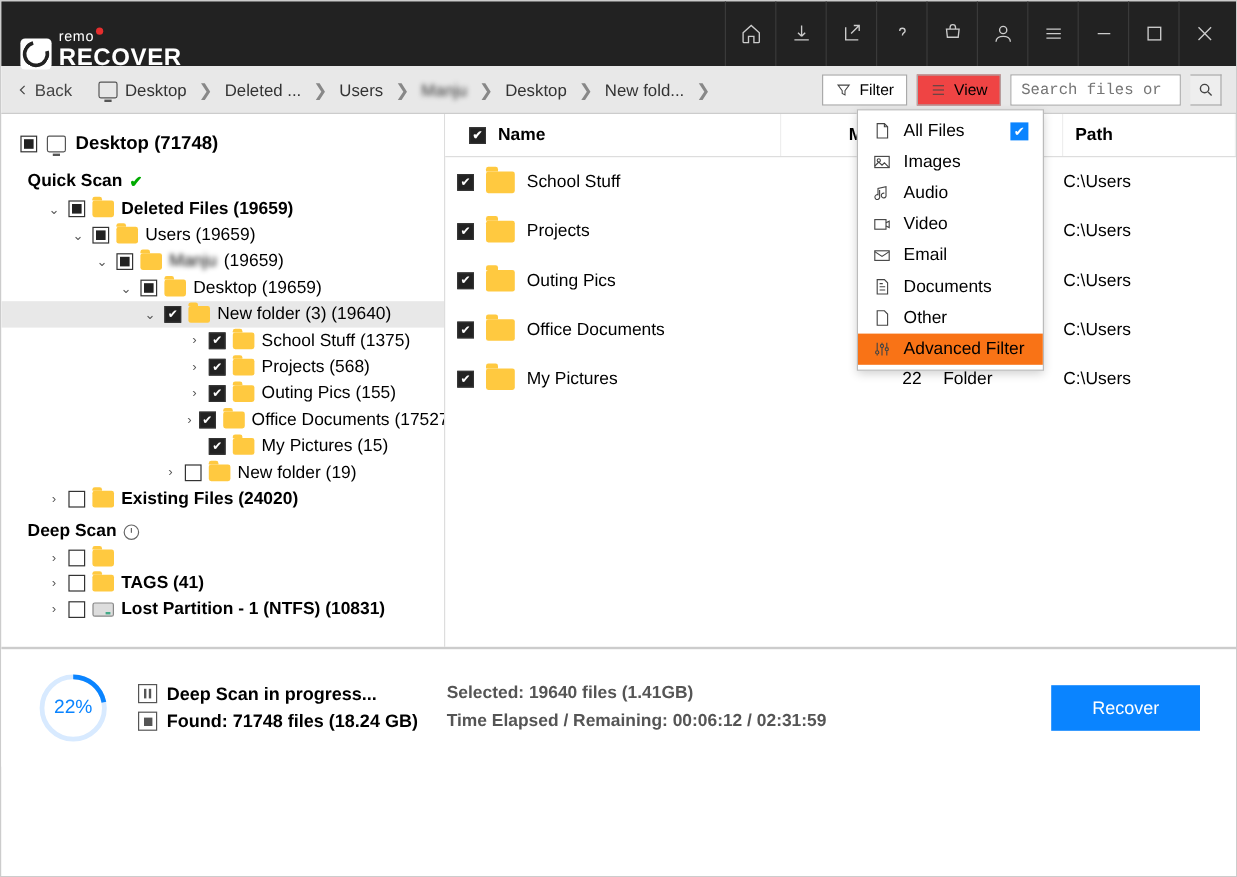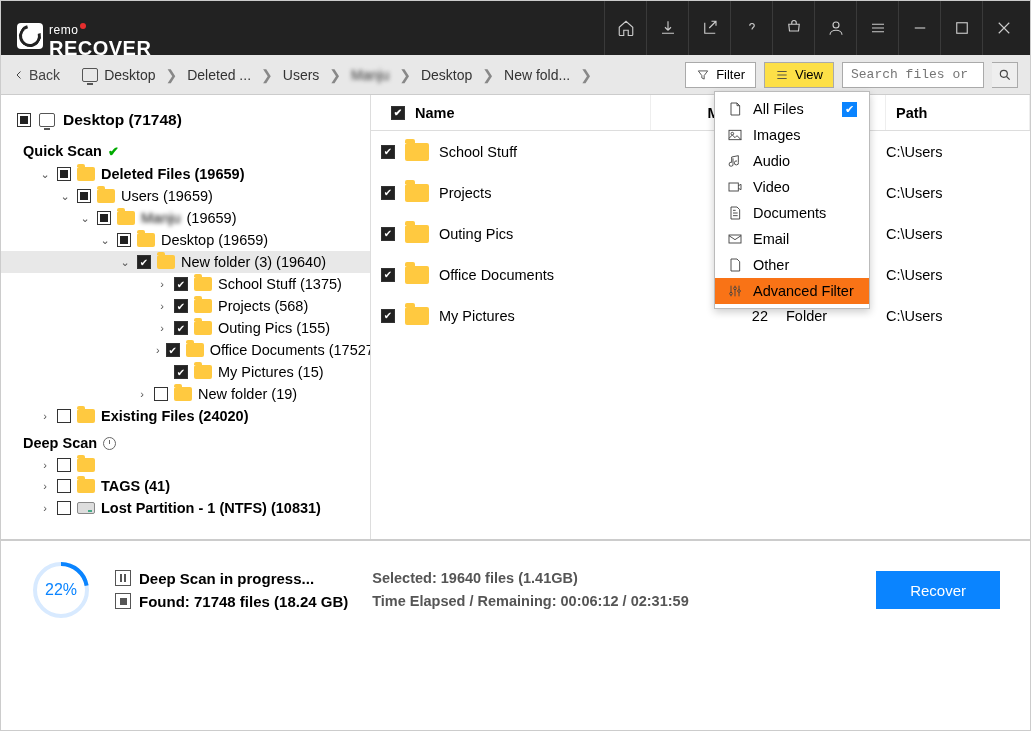--- a/index.html
+++ b/index.html
@@ -1,20 +1,20 @@
 <!DOCTYPE html>
 <html><head>
 <meta charset="utf-8">
 <style>
 * { box-sizing: border-box; margin: 0; padding: 0; font-family: "Segoe UI", Arial, sans-serif; }
 body { width: 1031px; height: 731px; background: #fff; overflow: hidden; border: 1px solid #ccc; }
 
 
 .titlebar { height: 54px; background: #222; display: flex; align-items: center; padding: 0 6px; }
-.logo { display: flex; align-items: flex-start; gap: 6px; color: #fff; font-size: 20px; font-weight: 300; letter-spacing: 0.5px; margin-left: 10px; margin-top: 24px; }
+.logo { display: flex; align-items: flex-end; gap: 6px; color: #fff; font-size: 20px; font-weight: 300; letter-spacing: 0.5px; margin-left: 10px; margin-top: 24px; }
 .logo .bold { font-weight: 700; }
 .logo-icon { width: 26px; height: 26px; background: #fff; border-radius: 4px; position: relative; display:flex; align-items:center; justify-content:center;}
 .logo-icon::before { content:""; width:16px; height:16px; border:3px solid #222; border-radius:50%; border-top-color:transparent; transform:rotate(30deg);}
 .logo-dot{ width:6px;height:6px;background:#e62e2e;border-radius:50%;margin:0 2px 10px 2px;}
 .titlebar-spacer { flex: 1; }
 .titlebar-btn { width: 42px; height: 54px; display: flex; align-items: center; justify-content: center; color: #ccc; border-left: 1px solid #3a3a3a; cursor: pointer; }
 .titlebar-btn svg { width: 18px; height: 18px; stroke: #ccc; fill: none; stroke-width: 1.5; }
 
 
 .toolbar { height: 40px; background: #e8e8e8; border-bottom: 1px solid #ccc; display: flex; align-items: center; padding: 0 12px; gap: 6px; font-size: 14px; }
@@ -180,21 +180,21 @@
   <span class="crumb">New fold...</span>
   <span class="crumb-sep">❯</span>
 
   <div class="toolbar-right">
     <div class="tbtn">
       <svg viewBox="0 0 24 24">
           <path d="M4 5h16l-6 8v6l-4-2v-4z"></path>
         </svg>
       <span>Filter</span>
     </div>
-    <div class="tbtn" style="background:#fde047">
+    <div class="tbtn" style="background:#ef4444">
       <svg viewBox="0 0 24 24">
           <path d="M4 6h16M4 12h16M4 18h16"></path>
         </svg>
       <span>View</span>
     </div>
     <div class="search-box">
       <input placeholder="Search files or folders" style="">
     </div>
     <div class="search-btn">
         <svg viewBox="0 0 24 24">
@@ -414,34 +414,34 @@
             <svg viewBox="0 0 24 24">
               <rect x="3" y="6" width="14" height="12"></rect>
               <path d="M17 10l4-2v8l-4-2"></path>
             </svg>
           </span>
           <span>Video</span>
         </div>
       <div class="fitem">
           <span class="fitem-icon">
             <svg viewBox="0 0 24 24">
+              <rect x="3" y="6" width="18" height="12"></rect>
+              <path d="M3 7l9 6 9-6"></path>
+            </svg>
+          </span>
+          <span>Email</span>
+        </div>
+      <div class="fitem">
+          <span class="fitem-icon">
+            <svg viewBox="0 0 24 24">
               <path d="M6 3h9l4 4v14H6z"></path>
               <path d="M9 12h7M9 16h7M9 8h4"></path>
             </svg>
           </span>
           <span>Documents</span>
-        </div>
-      <div class="fitem">
-          <span class="fitem-icon">
-            <svg viewBox="0 0 24 24">
-              <rect x="3" y="6" width="18" height="12"></rect>
-              <path d="M3 7l9 6 9-6"></path>
-            </svg>
-          </span>
-          <span>Email</span>
         </div>
       <div class="fitem">
           <span class="fitem-icon">
             <svg viewBox="0 0 24 24">
               <path d="M6 3h9l4 4v14H6z"></path>
             </svg>
           </span>
           <span>Other</span>
         </div>
       <div class="fitem highlight">

